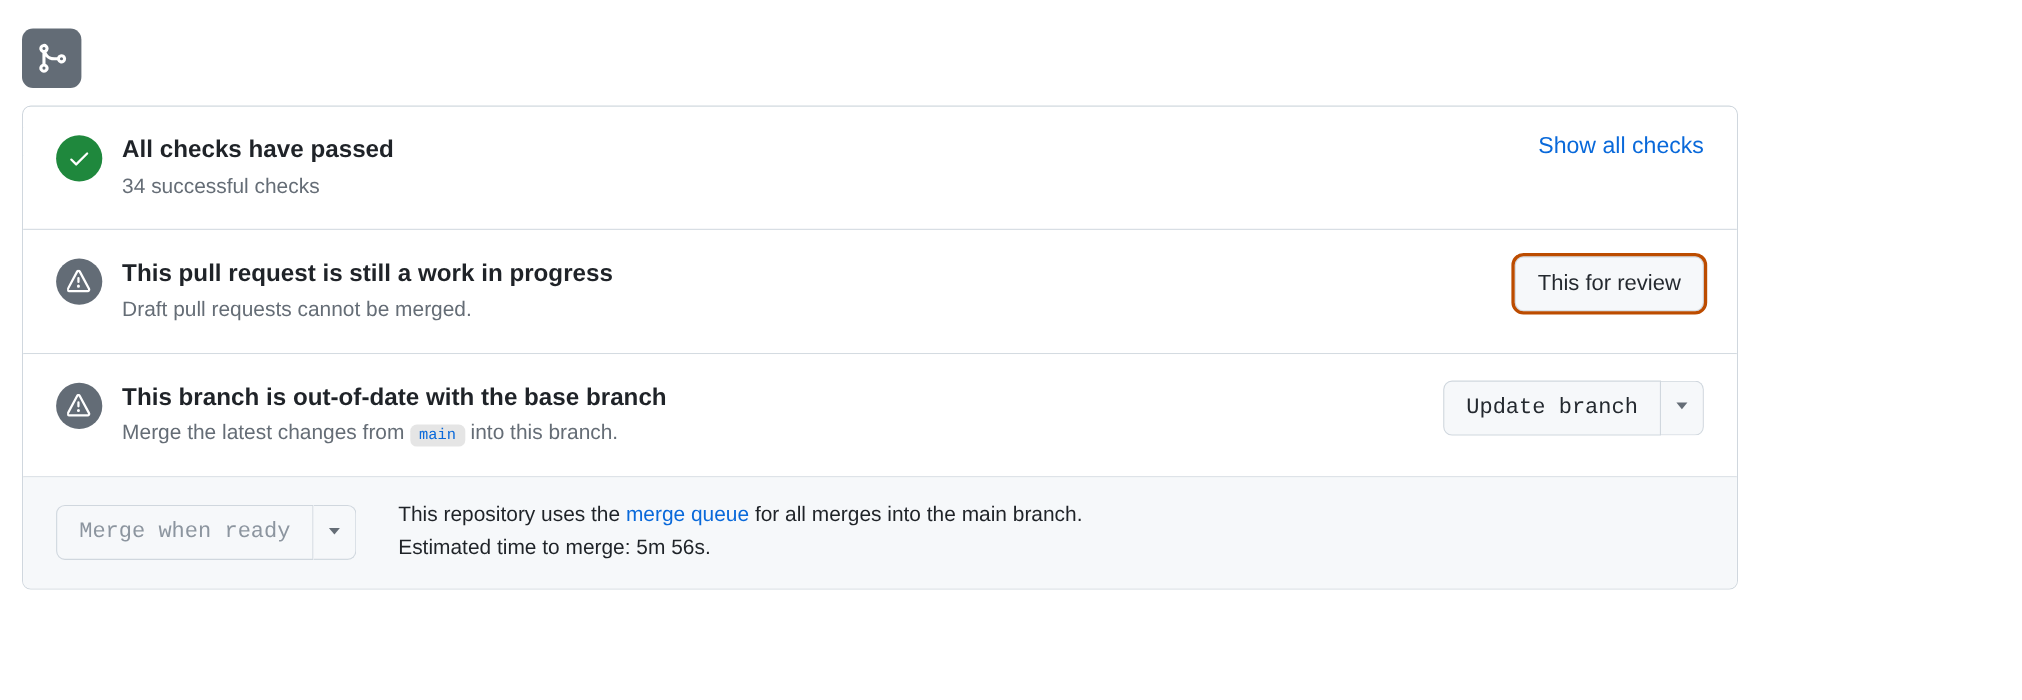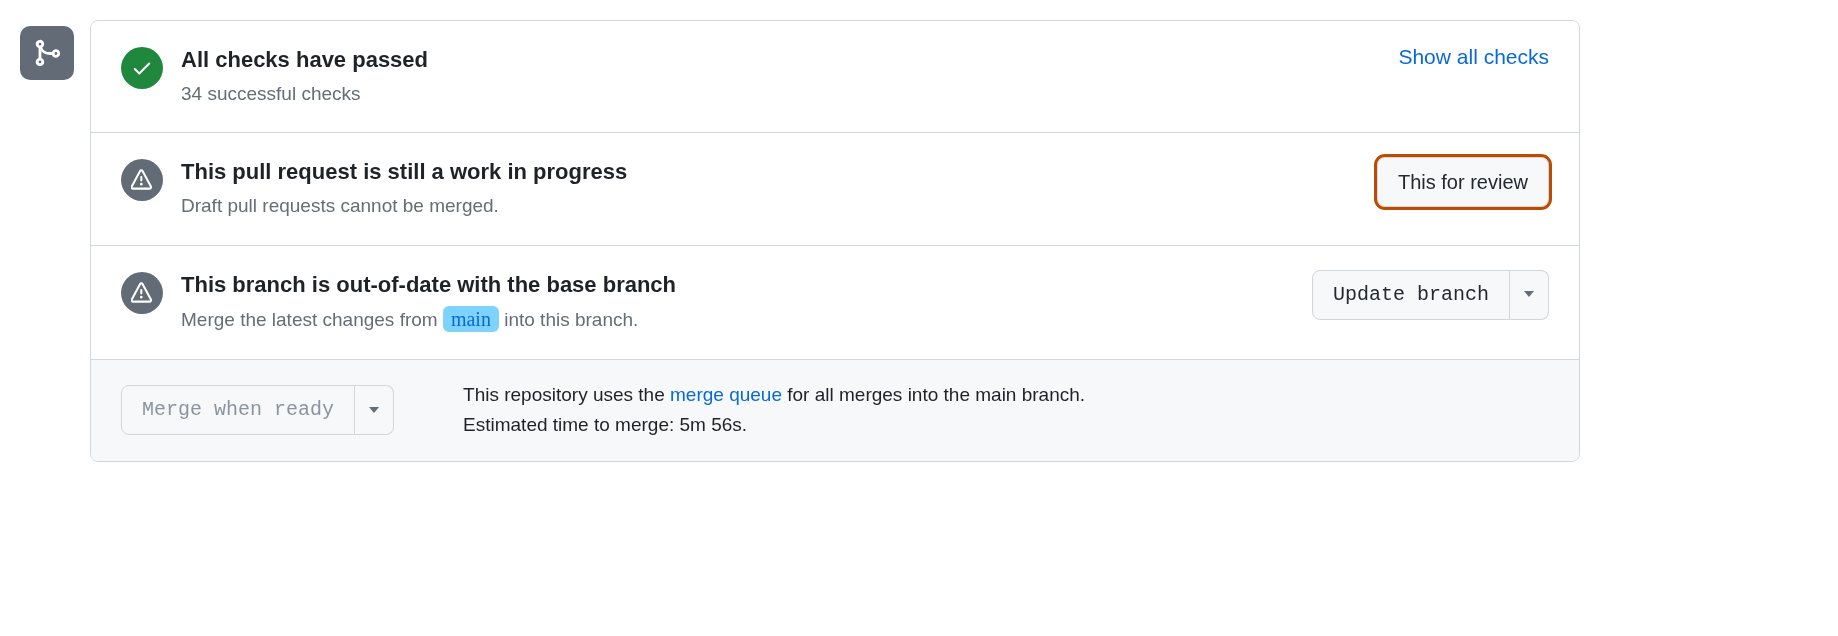--- a/index.html
+++ b/index.html
@@ -7,20 +7,21 @@
       font-family: -apple-system, BlinkMacSystemFont, "Segoe UI", Helvetica, Arial, sans-serif;
       background: #ffffff;
       padding: 20px;
       font-size: 14px;
       color: #1f2328;
     }
     .container {
       display: flex;
       gap: 16px;
       max-width: 1560px;
+      flex-direction: column;
     }
     .timeline-badge {
       width: 54px;
       height: 54px;
       background: #636c76;
       border-radius: 10px;
       display: flex;
       align-items: center;
       justify-content: center;
       flex-shrink: 0;
@@ -123,32 +124,31 @@
       border-top-left-radius: 0;
       border-bottom-left-radius: 0;
       border-left: none;
       padding: 10px 14px;
     }
     .btn-disabled {
       color: #8c959f;
       cursor: default;
     }
     .branch-tag {
-      background: #7dd3fc;
+      background: #e5e5e5;
       color: #0969da;
-      font-family: Liberation Serif, serif;
+      font-family: Liberation Mono, monospace;
       padding: 2px 8px;
       border-radius: 6px;
-      font-size: 20px;
+      font-size: 14px;
     }
     .footer-text {
       font-size: 19px;
       color: #1f2328;
       line-height: 1.6;
-      margin-left: 31px;
     }
     .footer-text .link { font-size: 19px; }
     .caret-down {
       display: inline-block;
       width: 0; height: 0;
       border-left: 5px solid transparent;
       border-right: 5px solid transparent;
       border-top: 6px solid #656d76;
       vertical-align: middle;
     }

